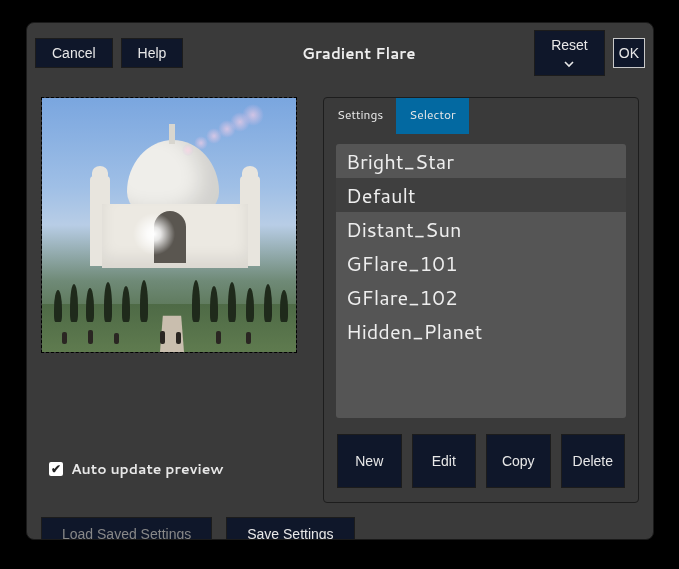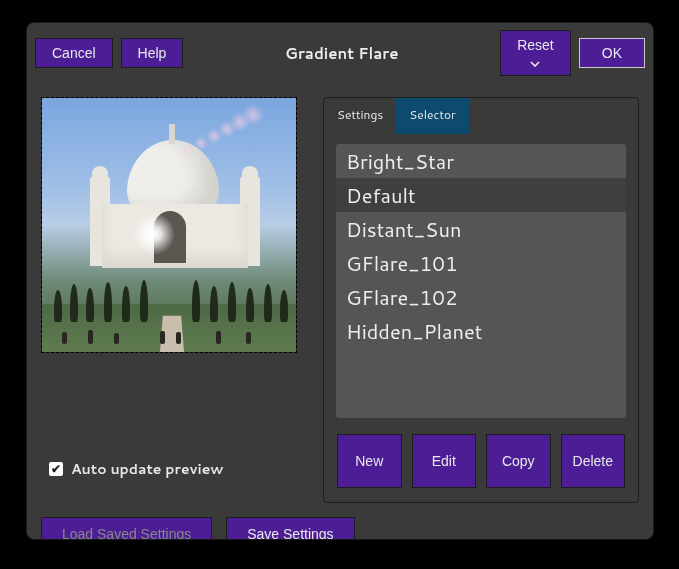--- a/index.html
+++ b/index.html
@@ -15,31 +15,31 @@
     flex-direction: column;
     overflow: hidden;
   }
   .titlebar {
     display: flex;
     align-items: center;
     padding: 7px 8px;
     gap: 8px;
   }
   .btn {
-    background: #4c1d95;
+    background: #0f172a;
     border: 1px solid #1c1c1c;
     color: #e8e8e8;
     padding: 6px 16px;
     border-radius: 0;
     font-size: 14px;
     cursor: pointer;
   }
   .btn-primary {
     border: 1.5px solid #c9c9c9;
-    padding: 6px 22px;
+    padding: 6px 5px;
   }
   .title {
     flex: 1;
     text-align: center;
     font-size: 15px;
     font-weight: 600;
     color: #eee;
   }
   .reset-btn { display: flex; align-items: center; gap: 6px; flex-direction: column; }
   .chevron {
@@ -143,21 +143,21 @@
     flex-direction: column;
   }
   .tabs { display:flex; height:36px; }
   .tab {
     padding: 8px 13px;
     color: #e8e8e8;
     cursor: pointer;
     font-size: 12px;
   }
   .tab.active {
-    background: #0c4a6e;
+    background: #0369a1;
   }
   .list-wrap { padding: 10px 12px 6px 12px; }
   .list {
     background: #555555;
     border-radius: 3px;
     height: 274px;
     overflow: hidden;
   }
   .list-item {
     padding: 3px 10px;

